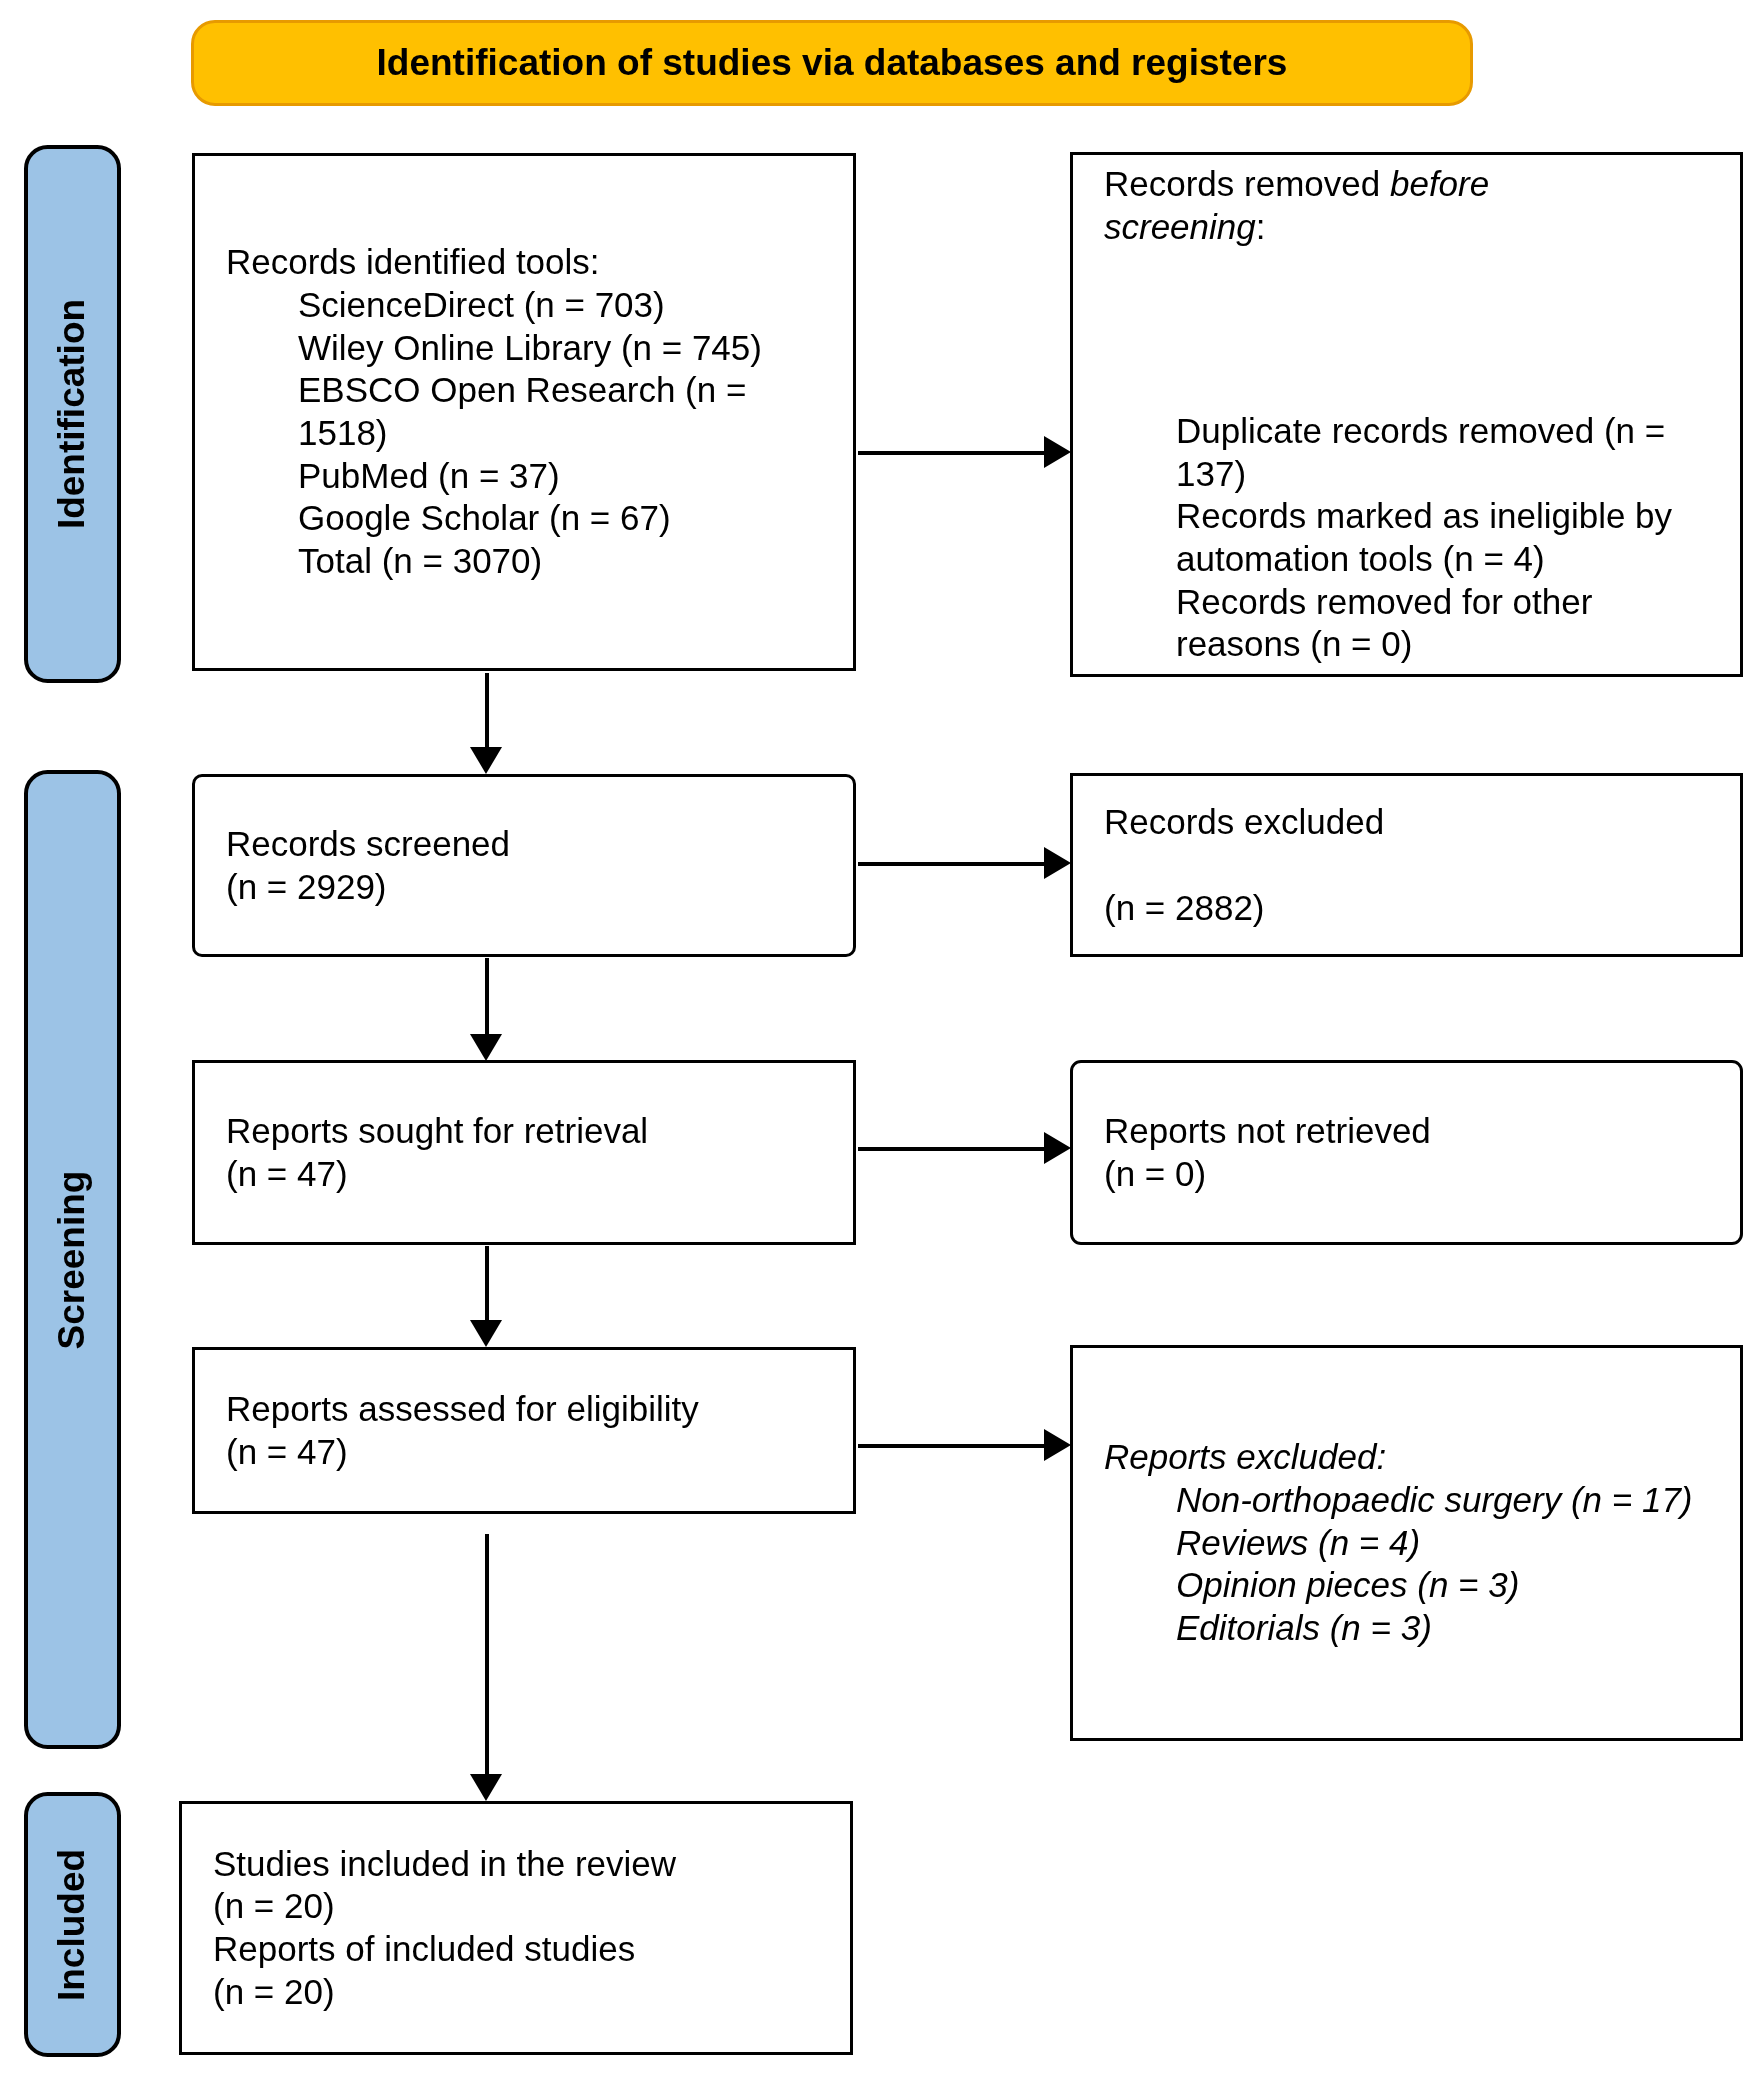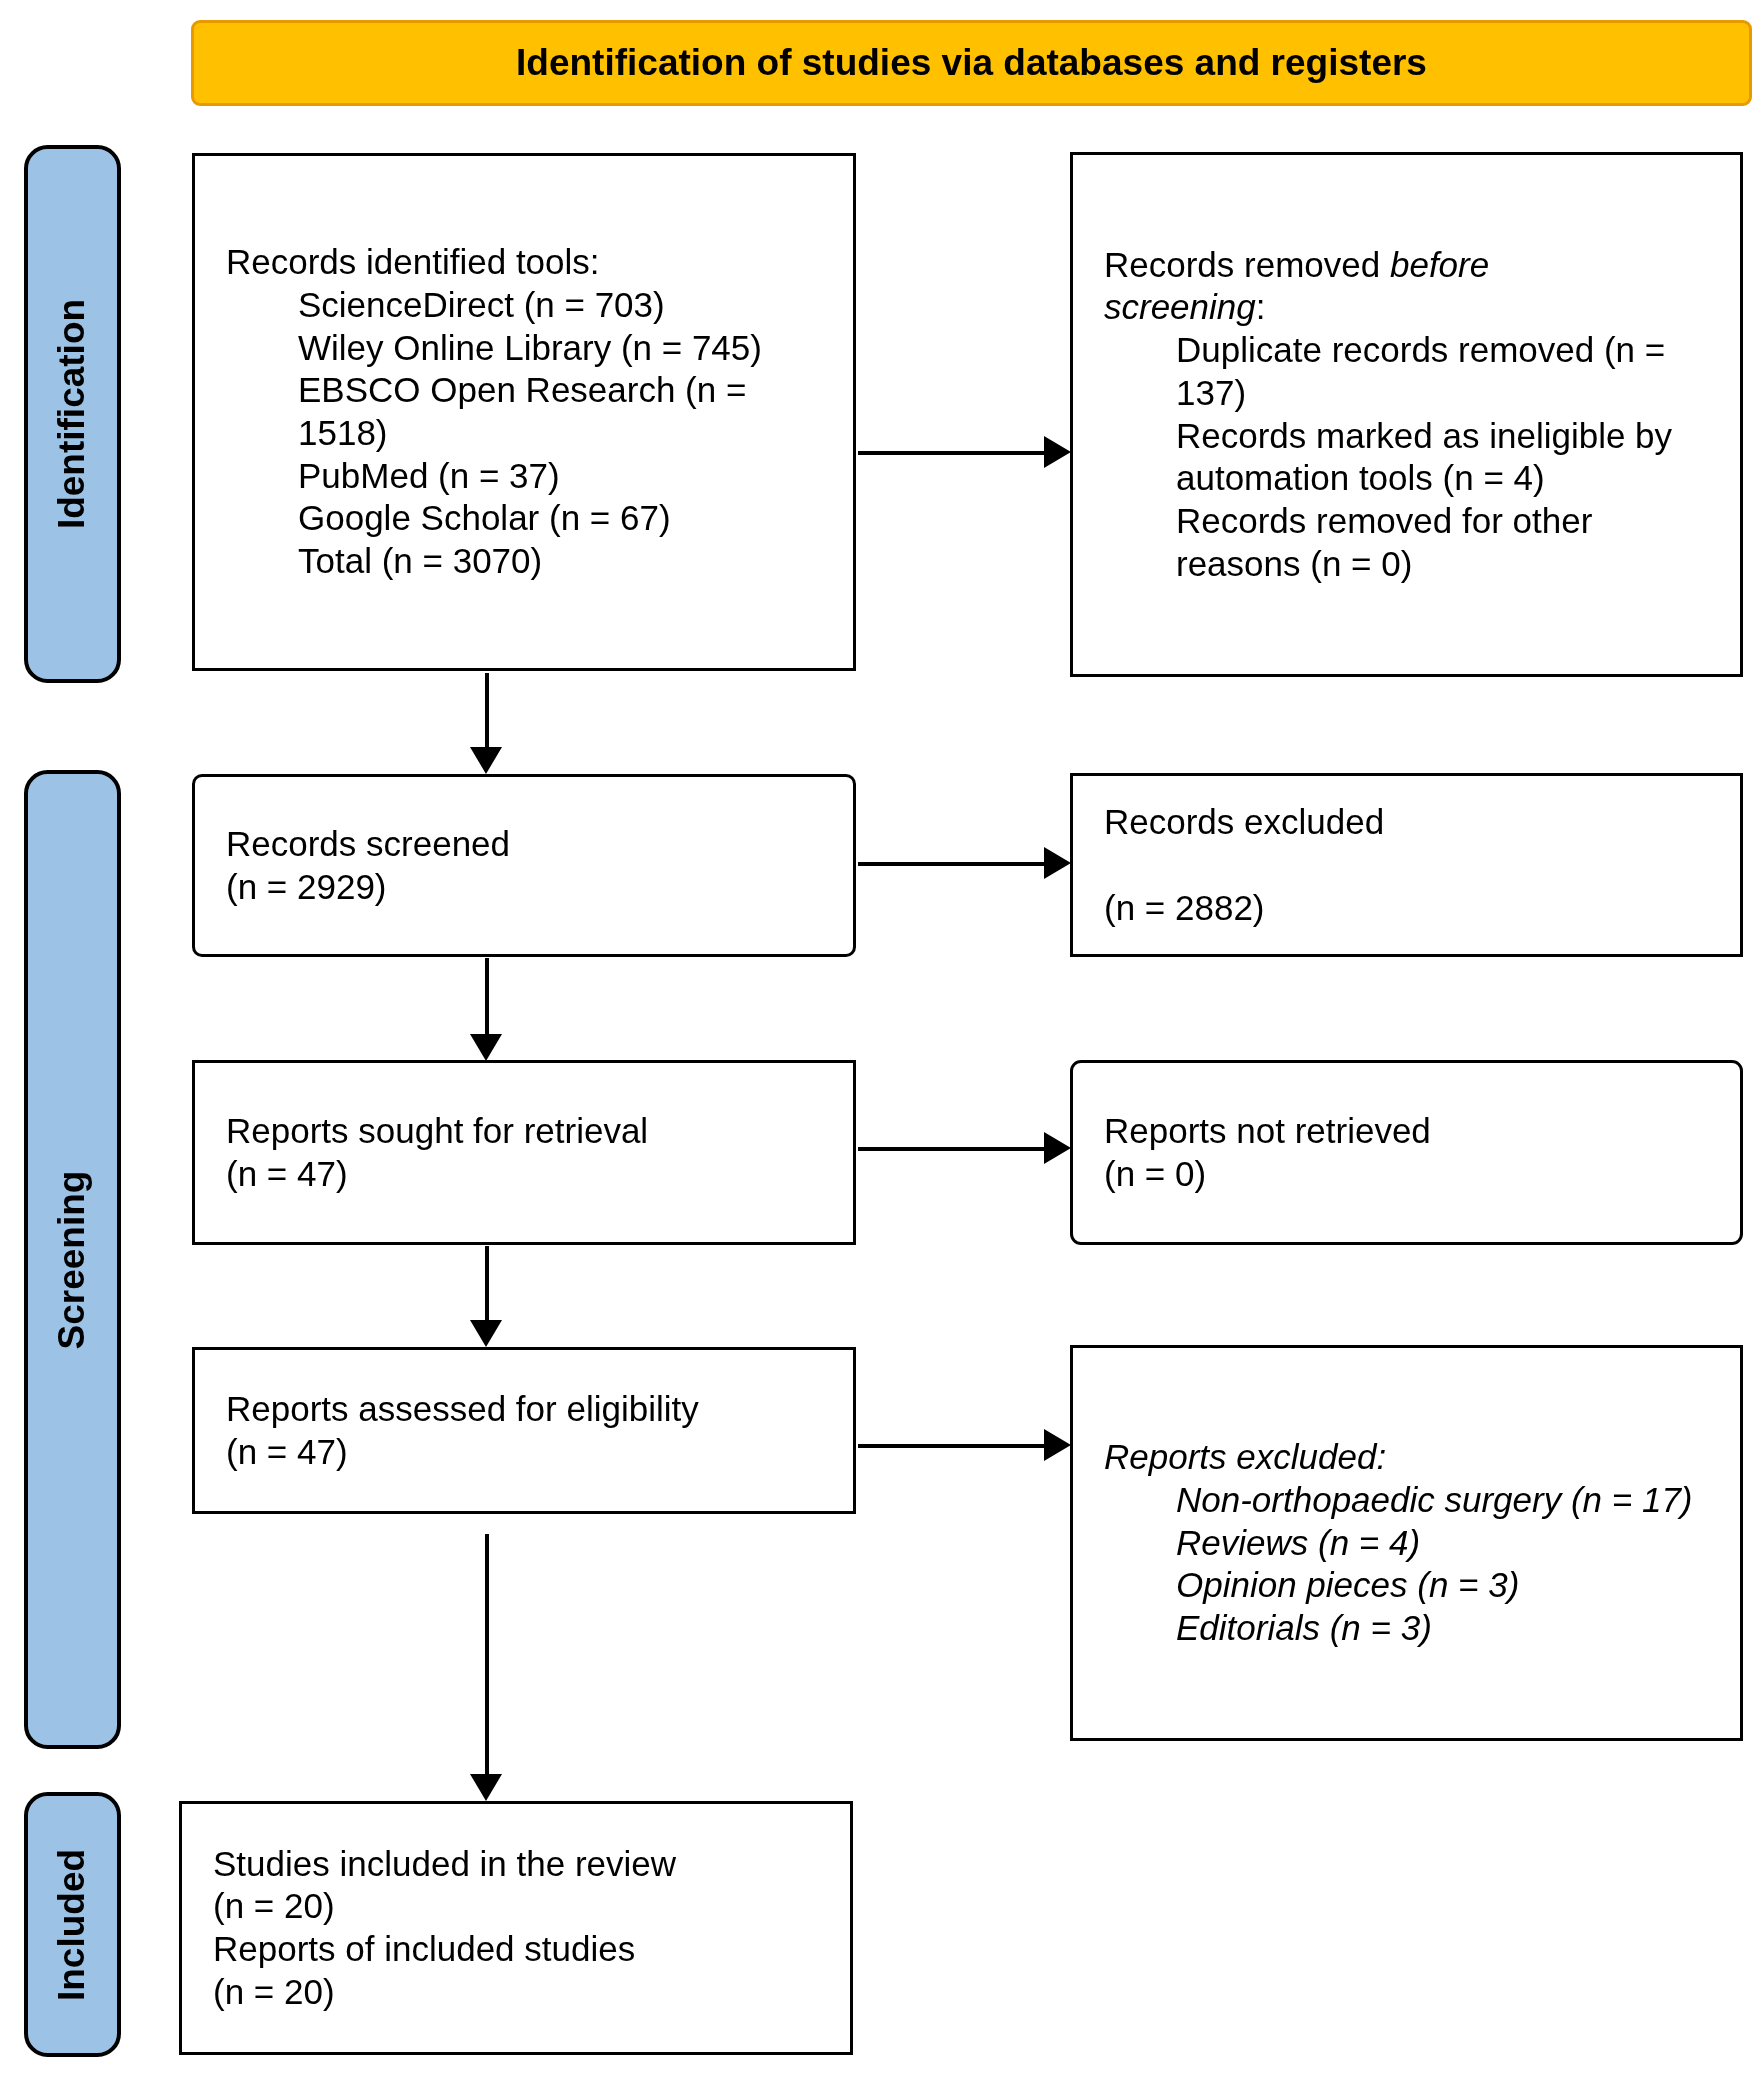--- a/index.html
+++ b/index.html
@@ -9,24 +9,24 @@
     height: 2077px;
     background: #ffffff;
     font-family: "Liberation Sans", sans-serif;
     color: #000000;
   }
 
   
   .banner {
     position: absolute;
     left: 191px; top: 19.6px;
-    width: 1561px; height: 86px;
+    width: 1282px; height: 86px;
     background: var(--banner-fill, #FFC000);
     border: 3.1px solid var(--banner-border, #E79A00);
-    border-radius: 9px;
+    border-radius: 24px;
     box-sizing: border-box;
     display: flex; align-items: center; justify-content: center;
     font-size: 37px; font-weight: bold;
   }
 
   
   .stage {
     position: absolute;
     left: 23.6px; width: 97px;
     background: var(--sidebar-fill, #9CC3E6);
@@ -52,21 +52,21 @@
     border: 3.9px solid var(--box-border, #000000);
     box-sizing: border-box;
     display: flex; flex-direction: column; justify-content: center;
     font-size: 35px; line-height: 1.22;
     padding: 7.9px 19.6px 7.9px 31px;
   }
   .fbox .indent-item { margin-left: 72px; }
   .fbox i { font-style: italic; }
 
   .box-b1 { left: 192px;  top: 153px;  width: 664px; height: 518px; }
-  .box-r1 { left: 1070px; top: 152px;  width: 673px; height: 525px; }
+  .box-r1 { left: 1070px; top: 152px;  width: 673px; height: 525px; justify-content: space-between; }
   .box-b2 { left: 192px;  top: 774px;  width: 664px; height: 183px; border-radius: 10px; }
   .box-r2 { left: 1070px; top: 773px;  width: 673px; height: 184px; gap: 43px; }
   .box-b3 { left: 192px;  top: 1060px; width: 664px; height: 185px; }
   .box-r3 { left: 1070px; top: 1060px; width: 673px; height: 185px; border-radius: 11px; }
   .box-b4 { left: 192px;  top: 1347px; width: 664px; height: 167px; }
   .box-r4 { left: 1070px; top: 1345px; width: 673px; height: 396px; font-style: italic; }
   .box-b5 { left: 179px;  top: 1801px; width: 674px; height: 254px; }
 
   
   .vline { position: absolute; width: 3.9px; background: #000; }

